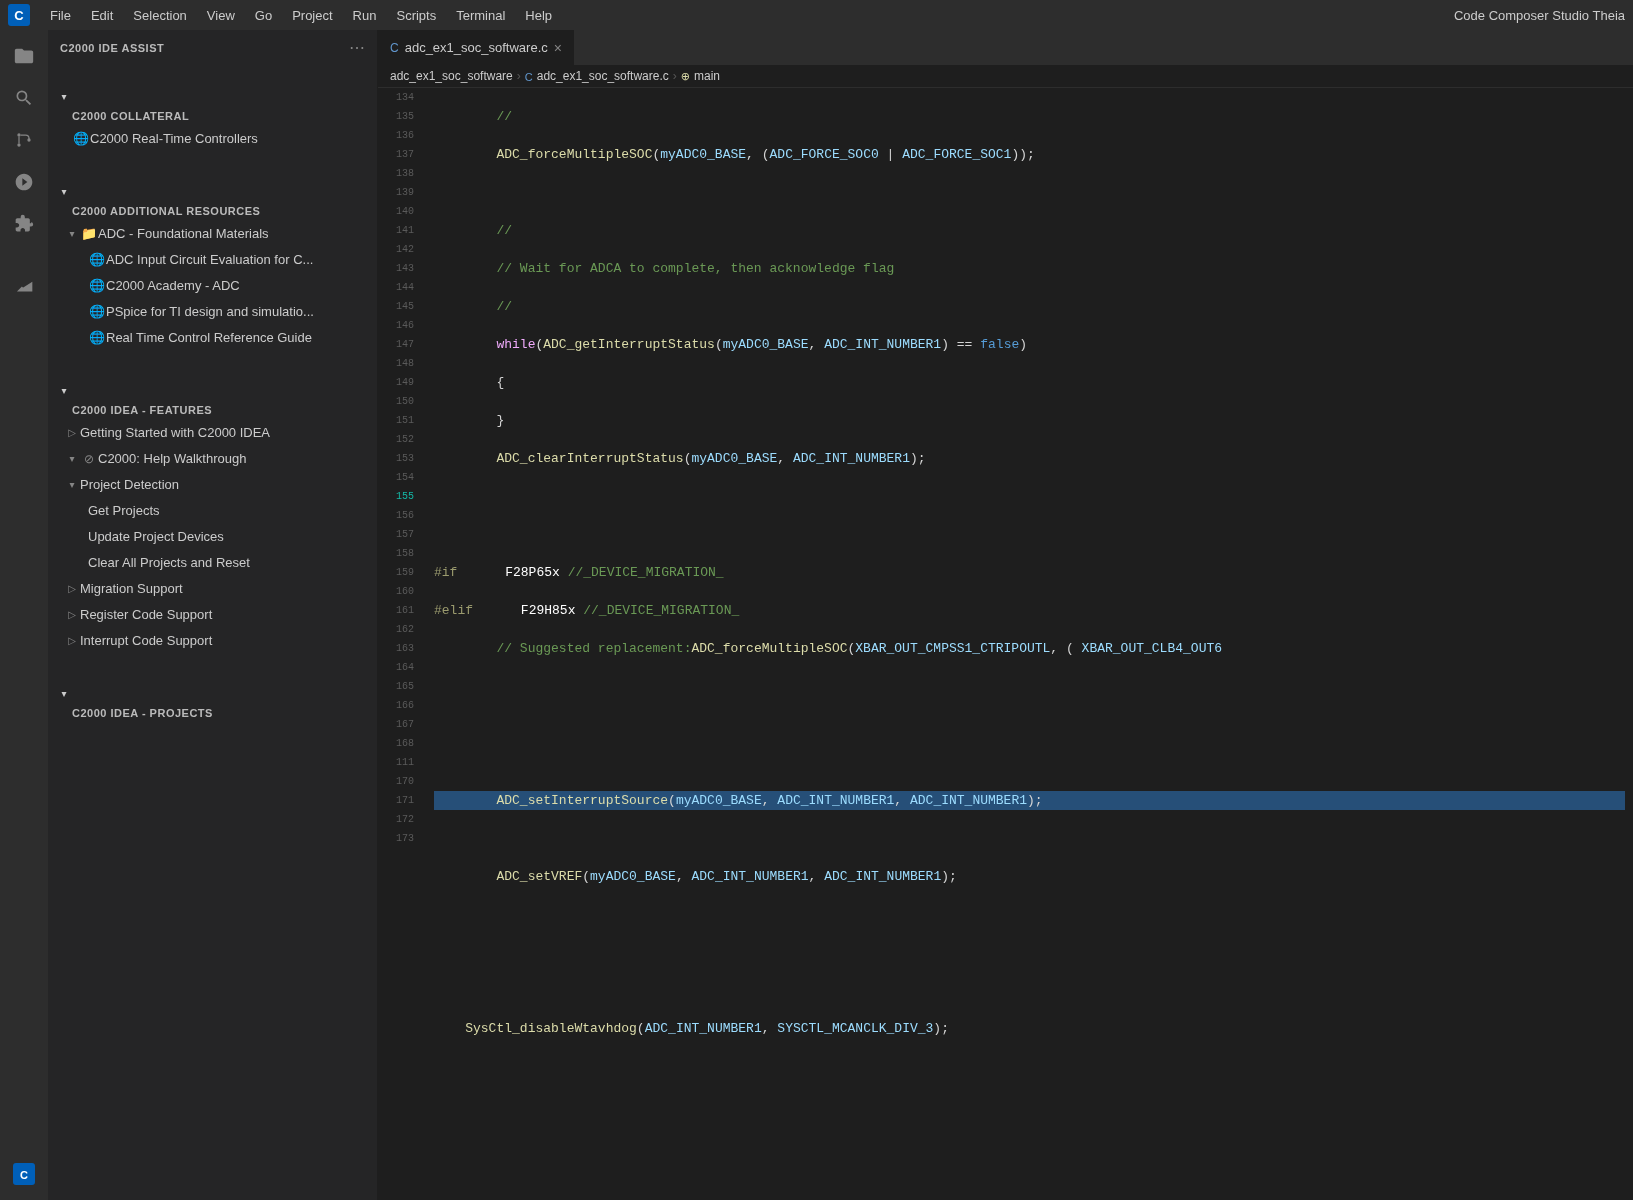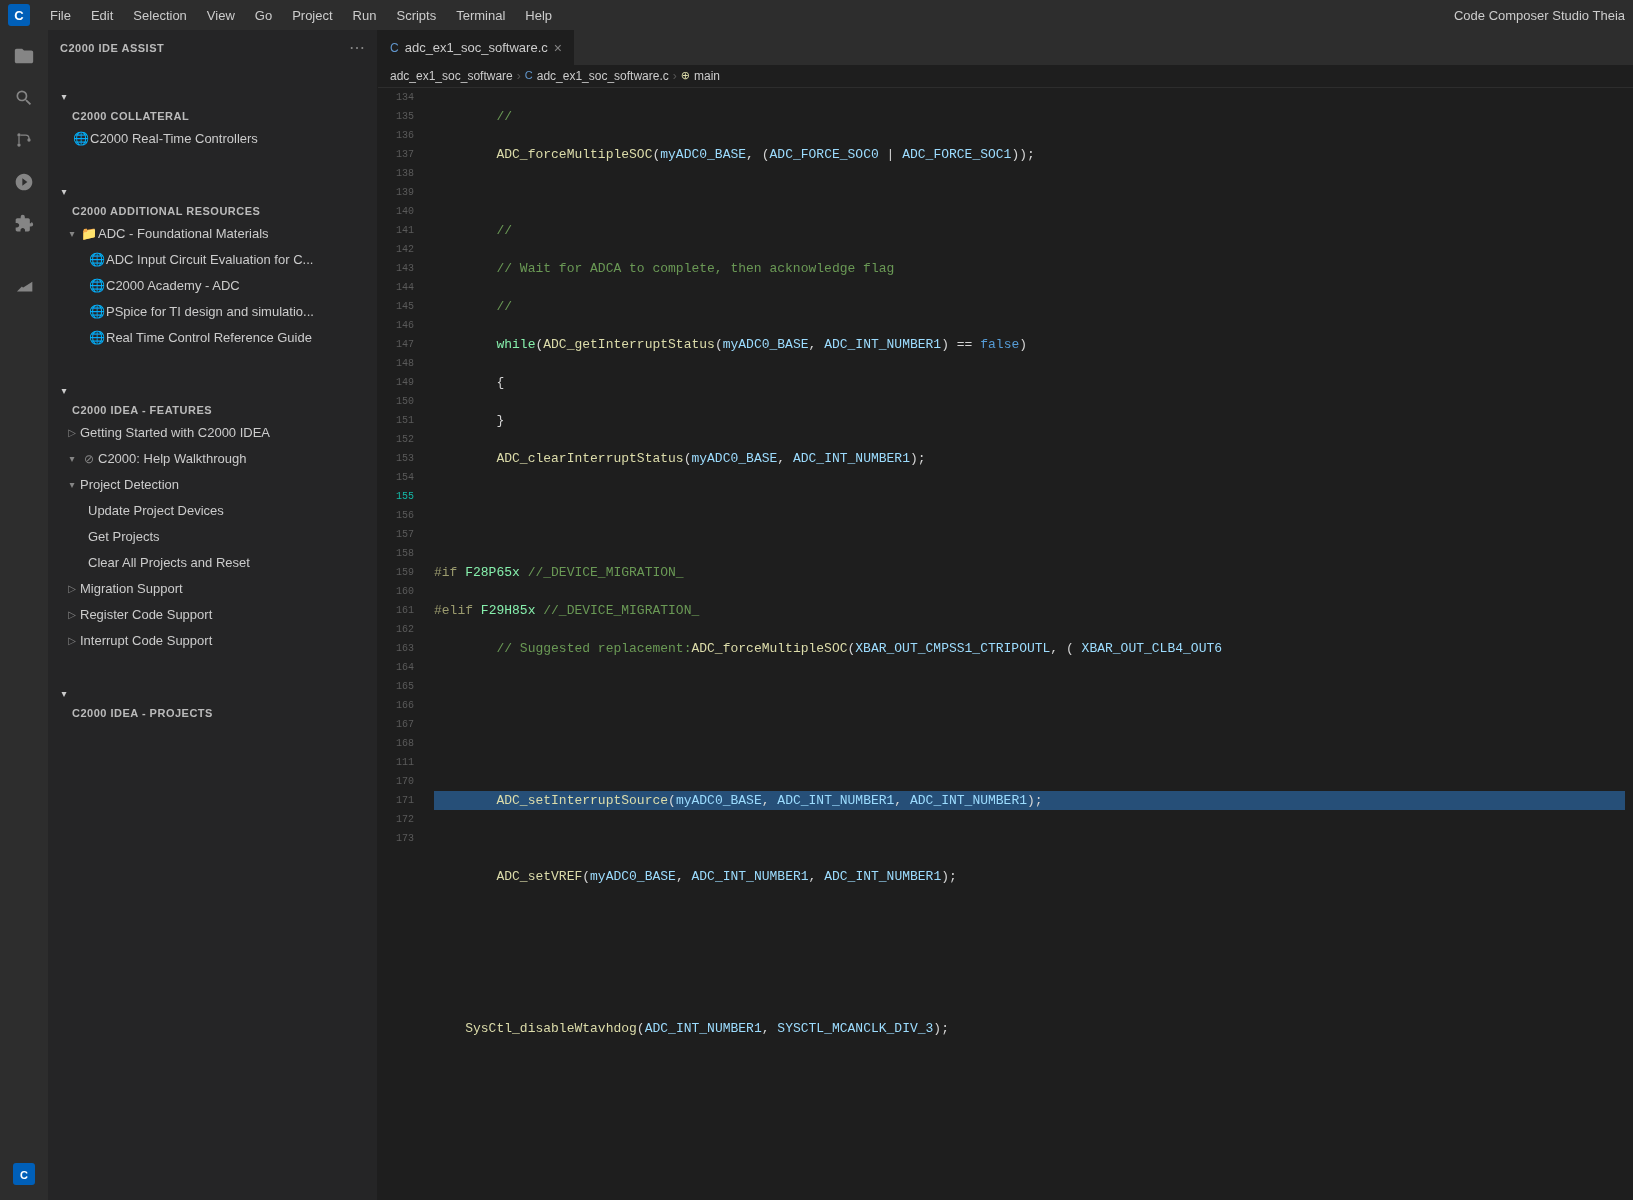--- a/index.html
+++ b/index.html
@@ -189,21 +189,21 @@
       font-size: 14px;
       cursor: pointer;
     }
     .tab-c-icon { color: #6196cc; font-size: 12px; }
 
     
     .breadcrumb {
       background: #1e1e1e;
       padding: 4px 12px;
       display: flex;
-      align-items: flex-start;
+      align-items: flex-end;
       gap: 4px;
       font-size: 12px;
       color: #858585;
       flex-shrink: 0;
       border-bottom: 1px solid #2d2d2d;
     }
     .breadcrumb .sep { color: #555; }
     .breadcrumb .item { color: #cccccc; }
     .breadcrumb .c-icon { color: #6196cc; font-size: 11px; }
     .breadcrumb .fn-icon { color: #dcdcaa; font-size: 11px; }
@@ -240,24 +240,24 @@
       padding: 0 8px;
       color: #d4d4d4;
     }
     .code-line {
       display: block;
       min-height: 19px;
     }
     .code-line.highlighted { background: #264f78; }
 
     
-    .kw { color: #86efac; }
+    .kw { color: #f0abfc; }
     .fn { color: #dcdcaa; }
     .cmt { color: #6a9955; }
-    .mac { color: #86efac; }
+    .mac { color: #ffffff; margin-left: 40px; }
     .op { color: #d4d4d4; }
     .pp { color: #9b9b6e; }
     .bool { color: #569cd6; }
     .param { color: #9cdcfe; }
     .punc { color: #d4d4d4; }
 
     ::-webkit-scrollbar { width: 8px; height: 8px; }
     ::-webkit-scrollbar-track { background: #1e1e1e; }
     ::-webkit-scrollbar-thumb { background: #424242; border-radius: 4px; }
   </style>
@@ -399,26 +399,26 @@
       </div>
 
       <div class="tree-item">
         <span class="indent" style="width:16px"></span>
         <span class="arrow">▾</span>
         <span class="label">Project Detection</span>
       </div>
 
       <div class="tree-item">
         <span class="indent" style="width:40px"></span>
+        <span class="label">Get Projects</span>
+      </div>
+
+      <div class="tree-item">
+        <span class="indent" style="width:40px"></span>
         <span class="label">Update Project Devices</span>
-      </div>
-
-      <div class="tree-item">
-        <span class="indent" style="width:40px"></span>
-        <span class="label">Get Projects</span>
       </div>
 
       <div class="tree-item">
         <span class="indent" style="width:40px"></span>
         <span class="label">Clear All Projects and Reset</span>
       </div>
 
       <div class="tree-item">
         <span class="indent" style="width:16px"></span>
         <span class="arrow">▷</span>

